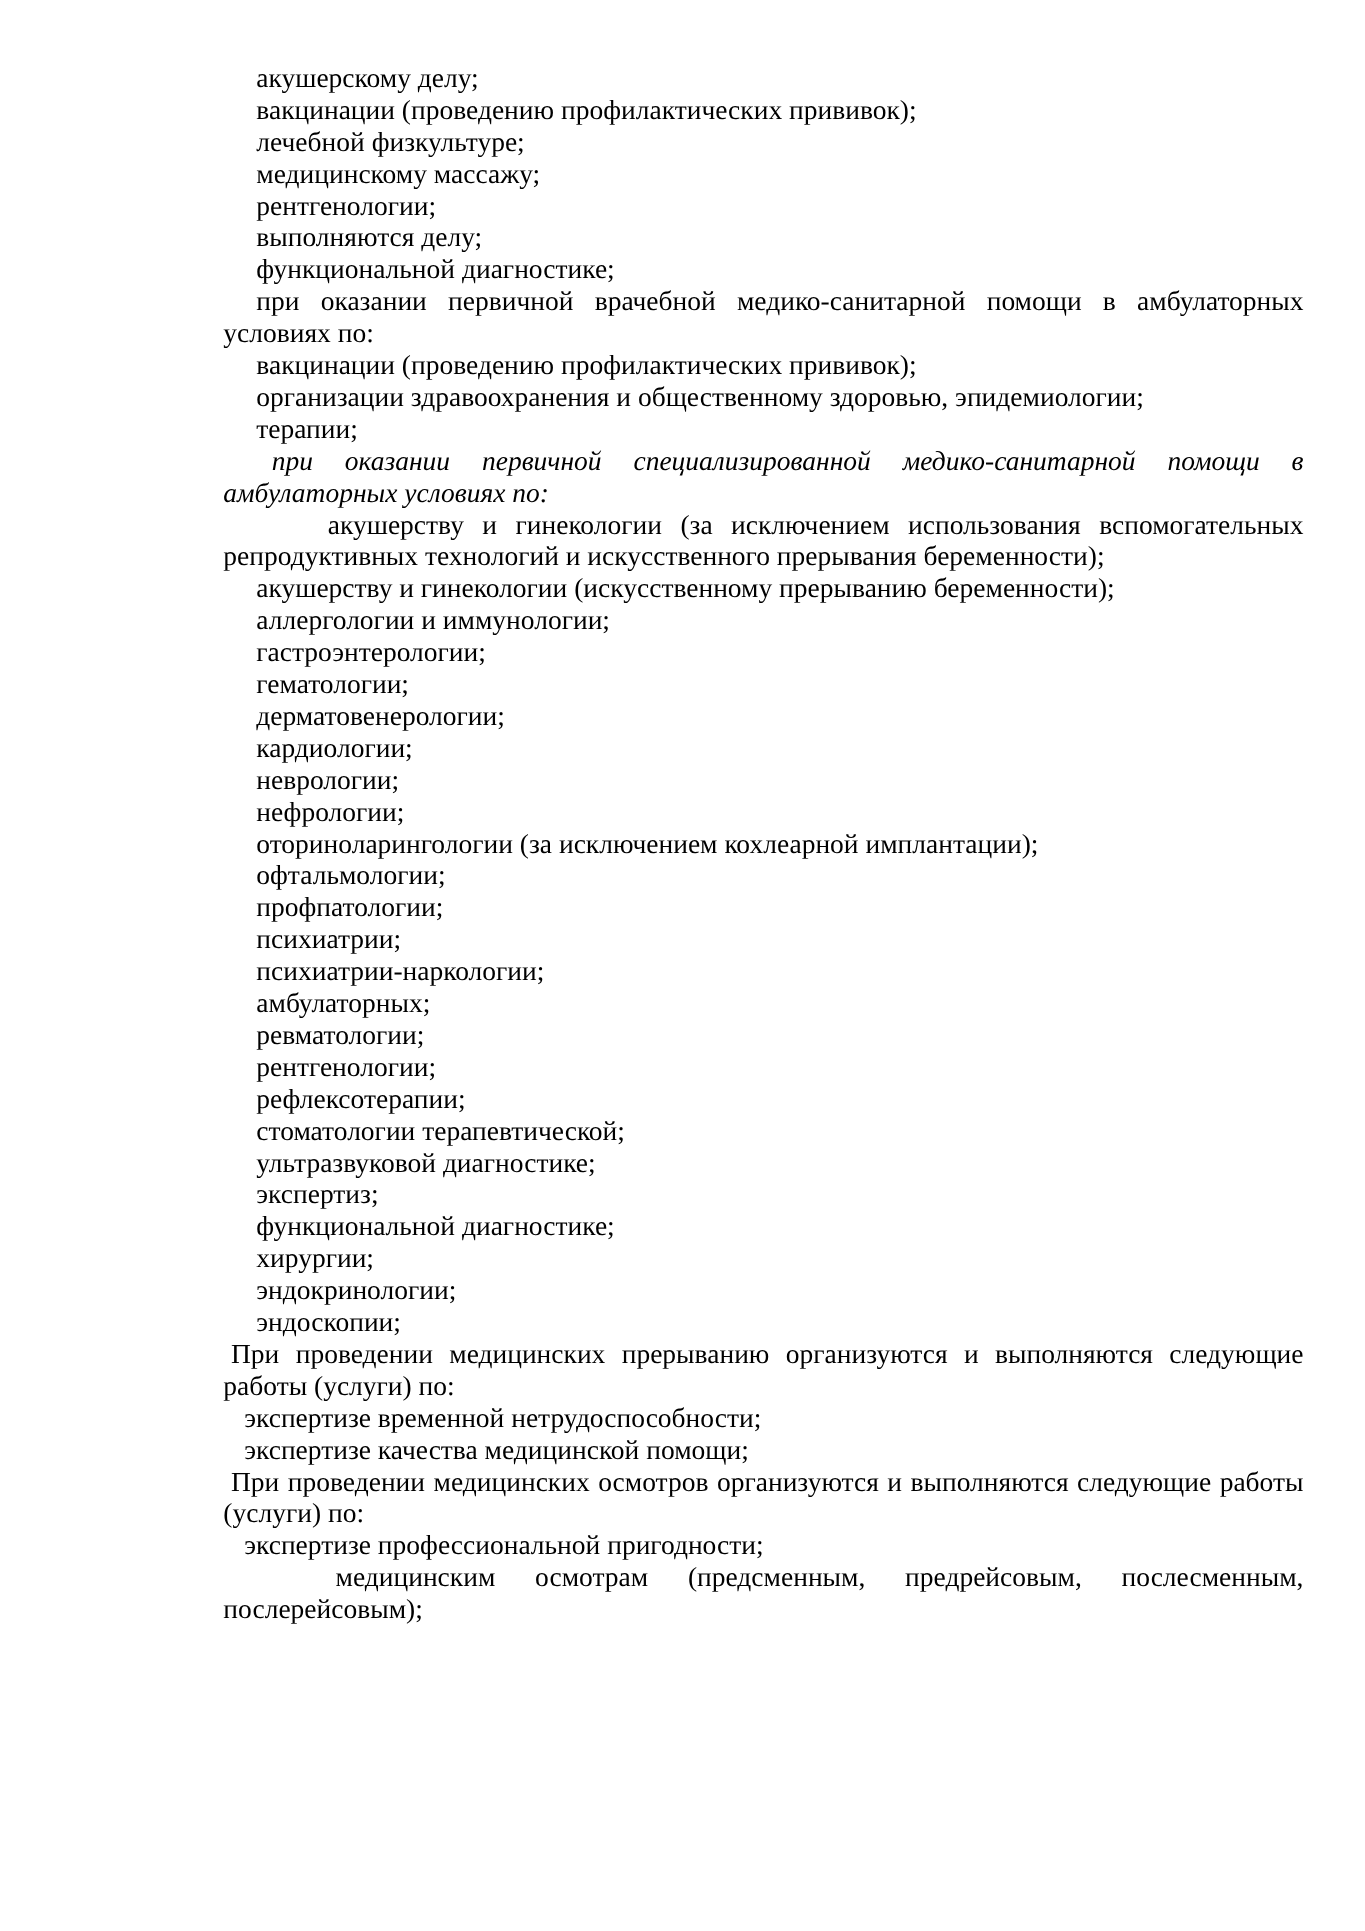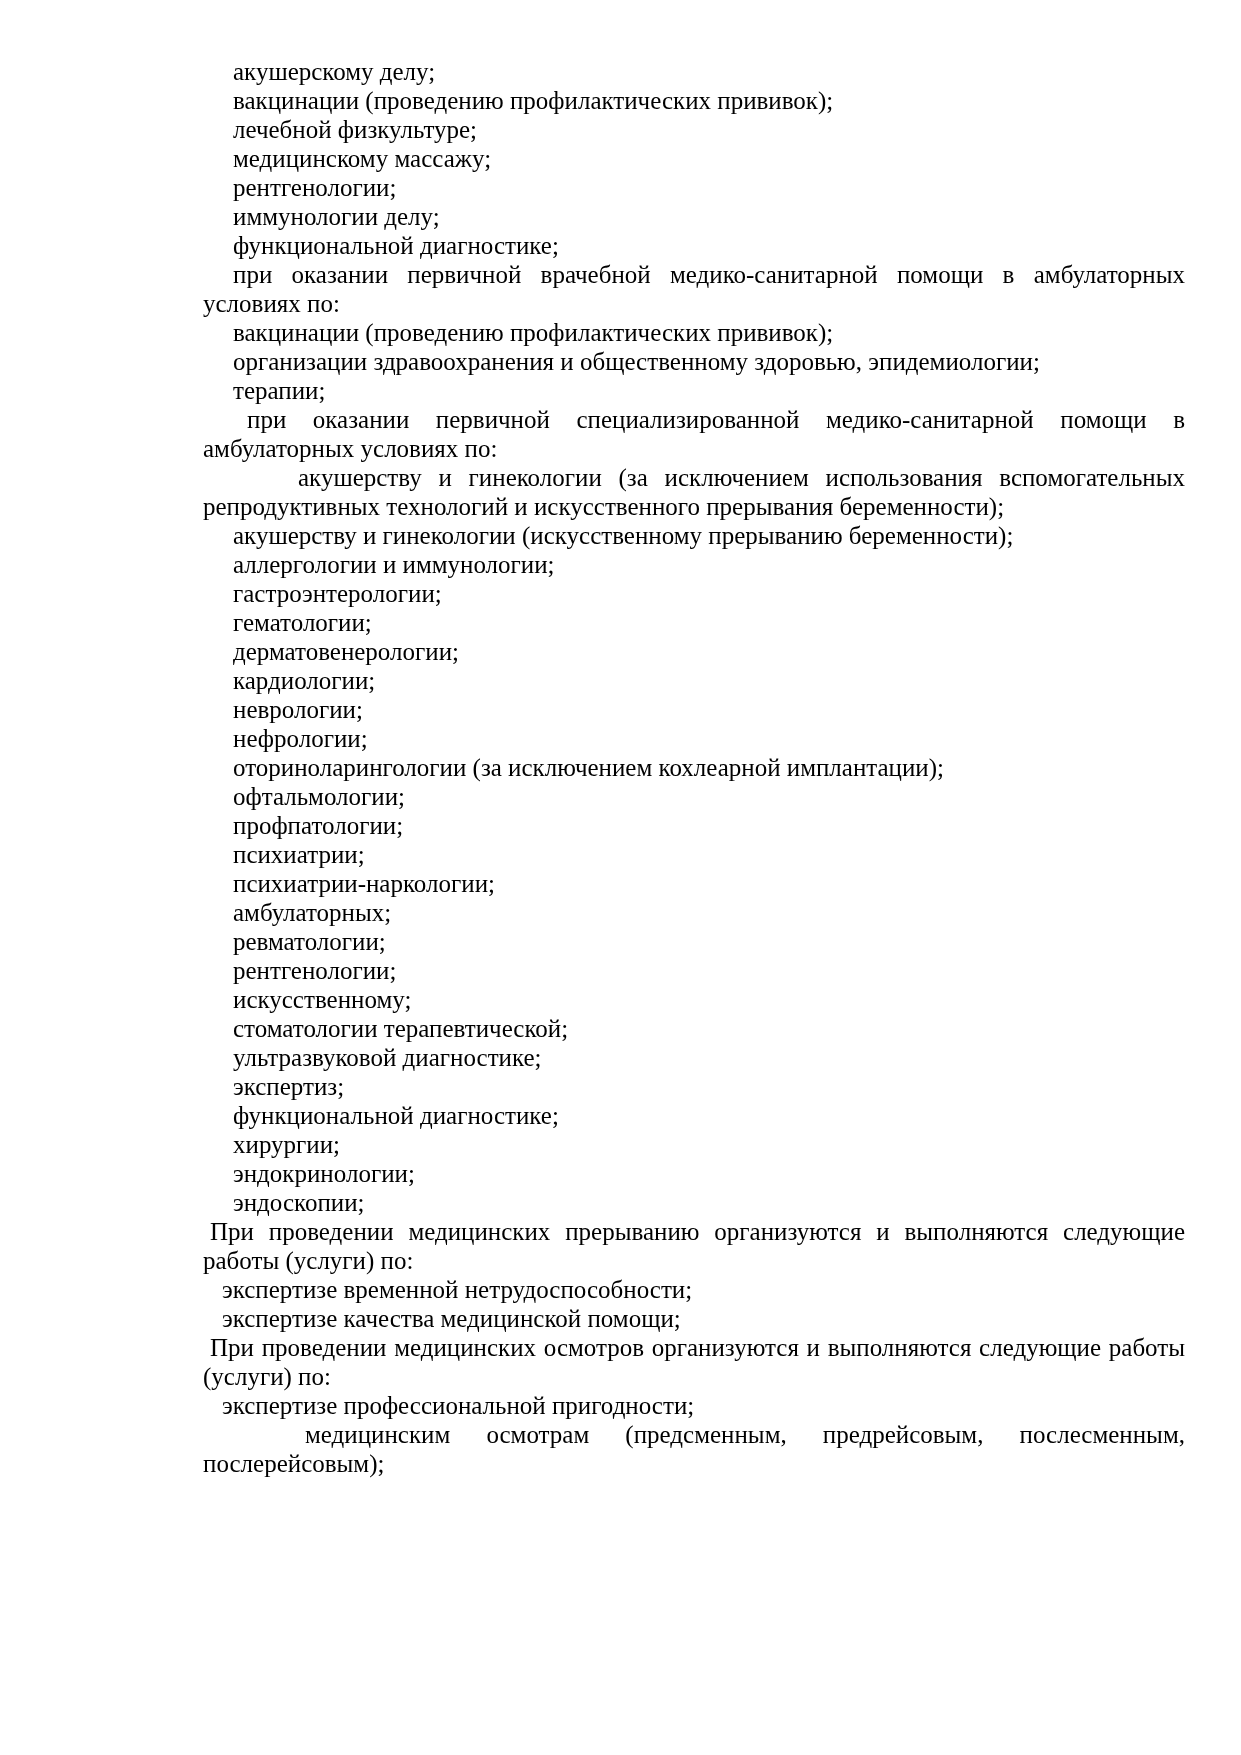--- a/index.html
+++ b/index.html
@@ -25,35 +25,35 @@
     margin: 0;
     padding: 0;
     font-size: 25px;
     line-height: 29px;
     text-align: justify;
     word-spacing: normal;
   }
   .ind-item     { text-indent: 30px;  }
   .ind-item-sm  { text-indent: 19px;  }
   .ind-flush    { text-indent: 7px;   }
-  .ind-para2    { text-indent: 44px;  }
+  .ind-para2    { text-indent: 44px; font-style: italic;  }
   .ind-deep     { text-indent: 95px;  }
   .ind-deepest  { text-indent: 102px; }
 </style>
 </head>
 <body>
 
 <div class="page">
   <div id="doc-body">
       <p class="doc-line ind-item">акушерскому делу;</p>
       <p class="doc-line ind-item">вакцинации (проведению профилактических прививок);</p>
       <p class="doc-line ind-item">лечебной физкультуре;</p>
       <p class="doc-line ind-item">медицинскому массажу;</p>
       <p class="doc-line ind-item">рентгенологии;</p>
-      <p class="doc-line ind-item">иммунологии делу;</p>
+      <p class="doc-line ind-item">выполняются делу;</p>
       <p class="doc-line ind-item">функциональной диагностике;</p>
       <p class="doc-line ind-item">при оказании первичной врачебной медико-санитарной помощи в амбулаторных условиях по:</p>
       <p class="doc-line ind-item">вакцинации (проведению профилактических прививок);</p>
       <p class="doc-line ind-item">организации здравоохранения и общественному здоровью, эпидемиологии;</p>
       <p class="doc-line ind-item">терапии;</p>
       <p class="doc-line ind-para2">при оказании первичной специализированной медико-санитарной помощи в амбулаторных условиях по:</p>
       <p class="doc-line ind-deep">акушерству и гинекологии (за исключением использования вспомогательных репродуктивных технологий и искусственного прерывания беременности);</p>
       <p class="doc-line ind-item">акушерству и гинекологии (искусственному прерыванию беременности);</p>
       <p class="doc-line ind-item">аллергологии и иммунологии;</p>
       <p class="doc-line ind-item">гастроэнтерологии;</p>
@@ -63,21 +63,21 @@
       <p class="doc-line ind-item">неврологии;</p>
       <p class="doc-line ind-item">нефрологии;</p>
       <p class="doc-line ind-item">оториноларингологии (за исключением кохлеарной имплантации);</p>
       <p class="doc-line ind-item">офтальмологии;</p>
       <p class="doc-line ind-item">профпатологии;</p>
       <p class="doc-line ind-item">психиатрии;</p>
       <p class="doc-line ind-item">психиатрии-наркологии;</p>
       <p class="doc-line ind-item">амбулаторных;</p>
       <p class="doc-line ind-item">ревматологии;</p>
       <p class="doc-line ind-item">рентгенологии;</p>
-      <p class="doc-line ind-item">искусственному;</p>
+      <p class="doc-line ind-item">рефлексотерапии;</p>
       <p class="doc-line ind-item">стоматологии терапевтической;</p>
       <p class="doc-line ind-item">ультразвуковой диагностике;</p>
       <p class="doc-line ind-item">экспертиз;</p>
       <p class="doc-line ind-item">функциональной диагностике;</p>
       <p class="doc-line ind-item">хирургии;</p>
       <p class="doc-line ind-item">эндокринологии;</p>
       <p class="doc-line ind-item">эндоскопии;</p>
       <p class="doc-line ind-flush">При проведении медицинских прерыванию организуются и выполняются следующие работы (услуги) по:</p>
       <p class="doc-line ind-item-sm">экспертизе временной нетрудоспособности;</p>
       <p class="doc-line ind-item-sm">экспертизе качества медицинской помощи;</p>

